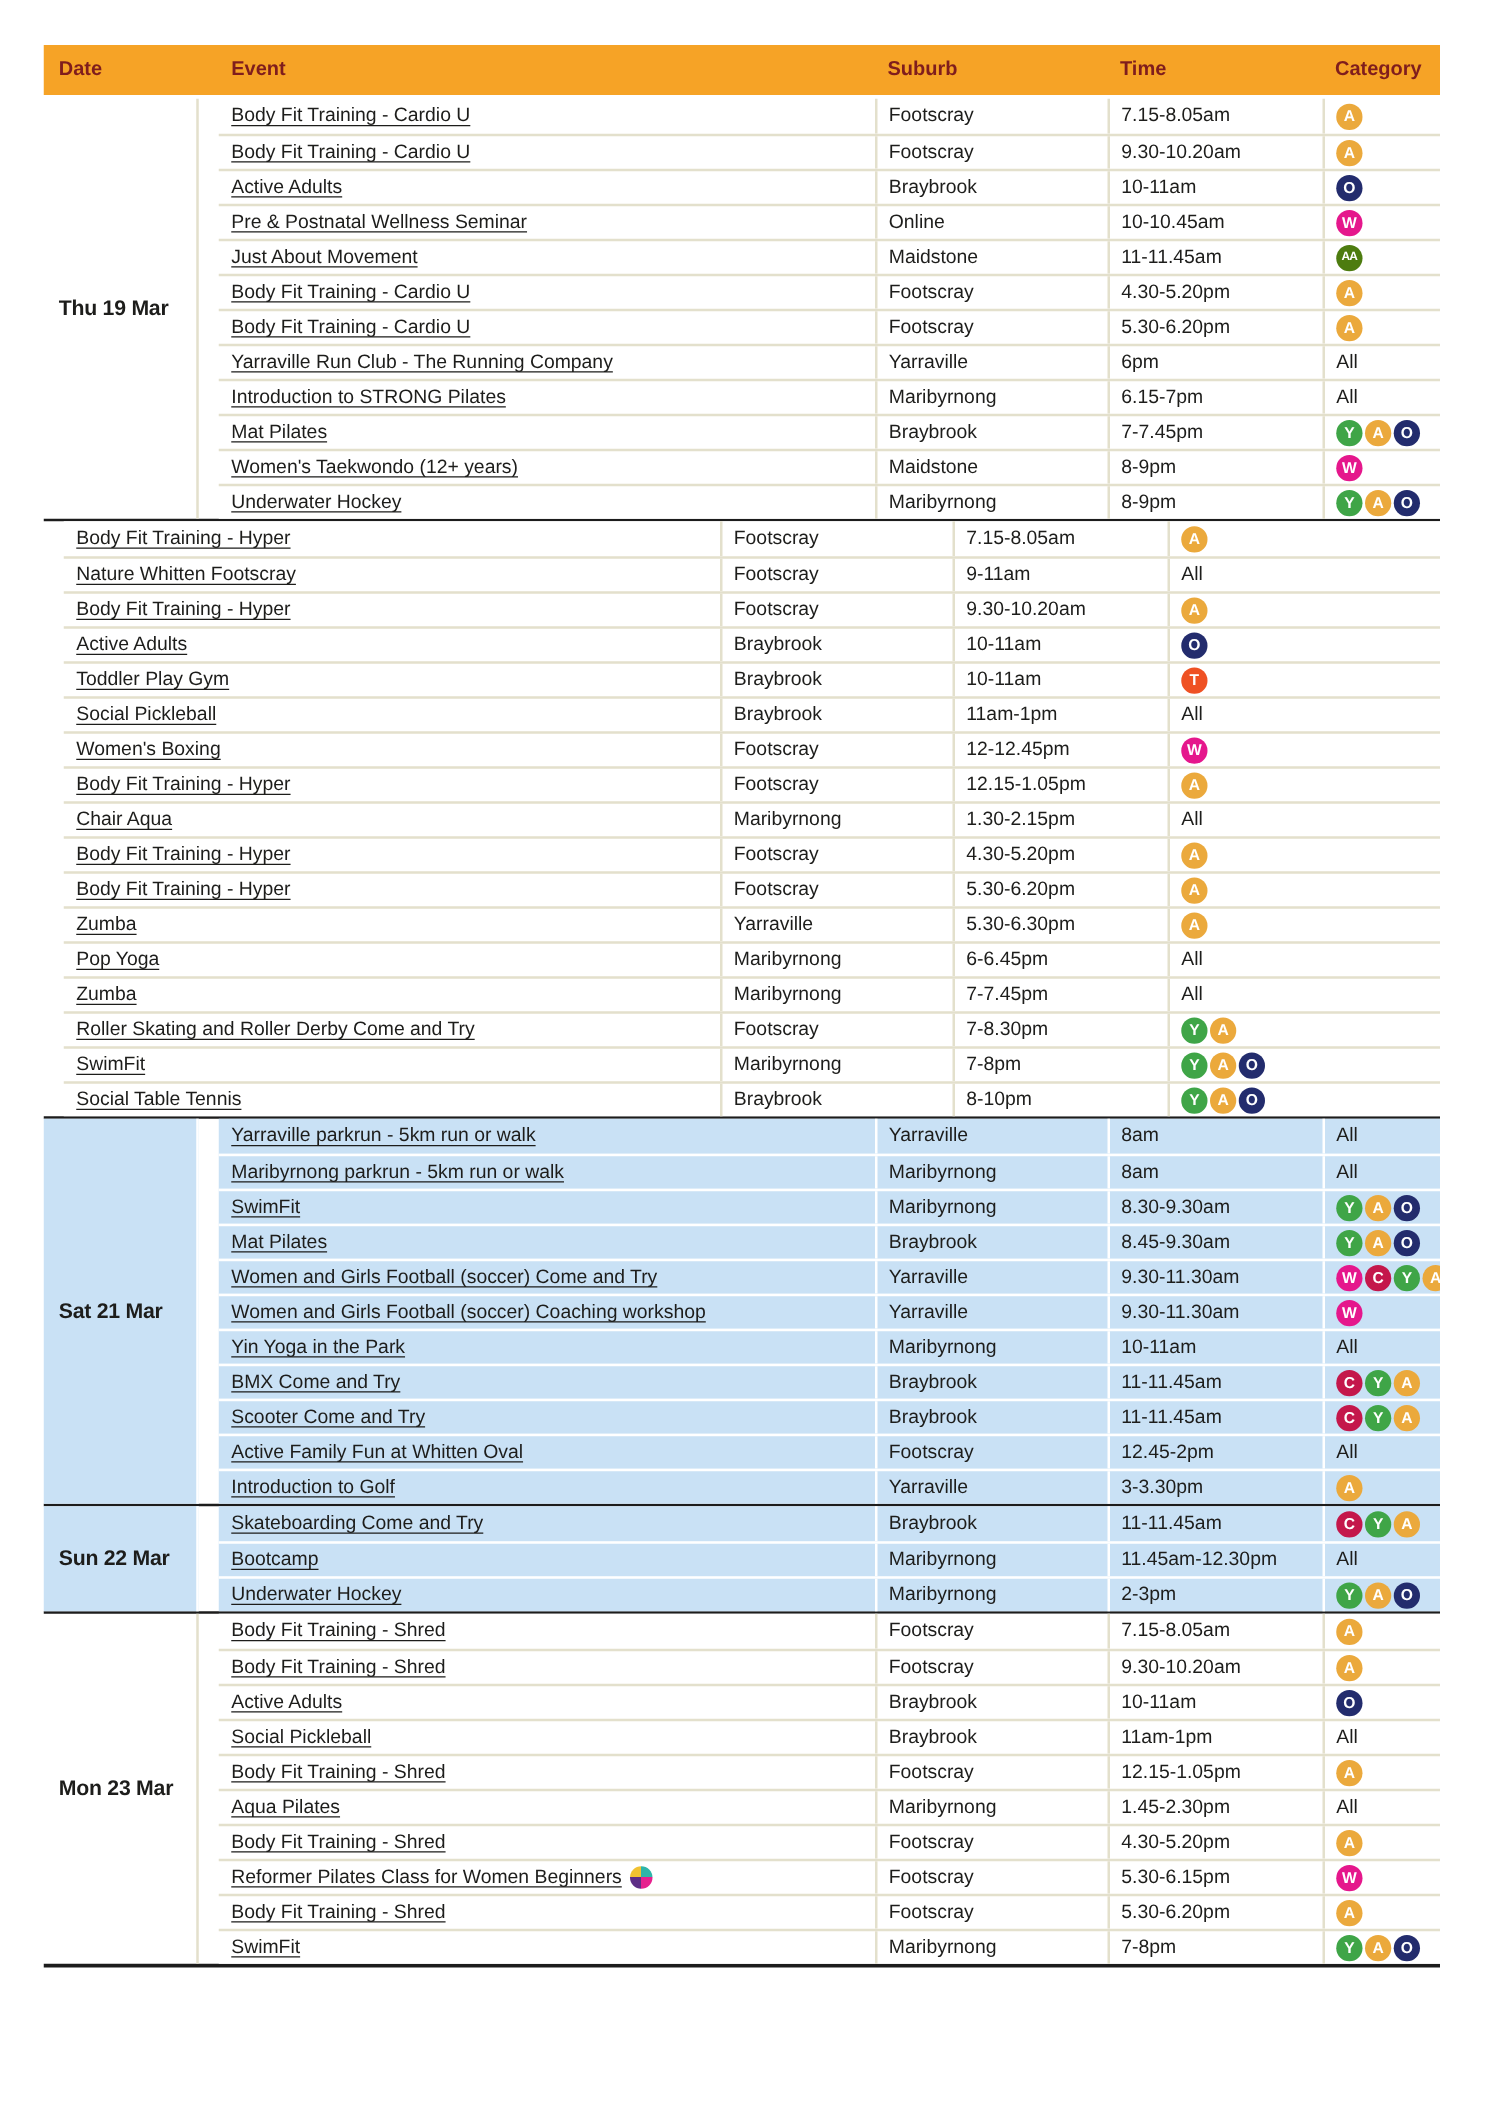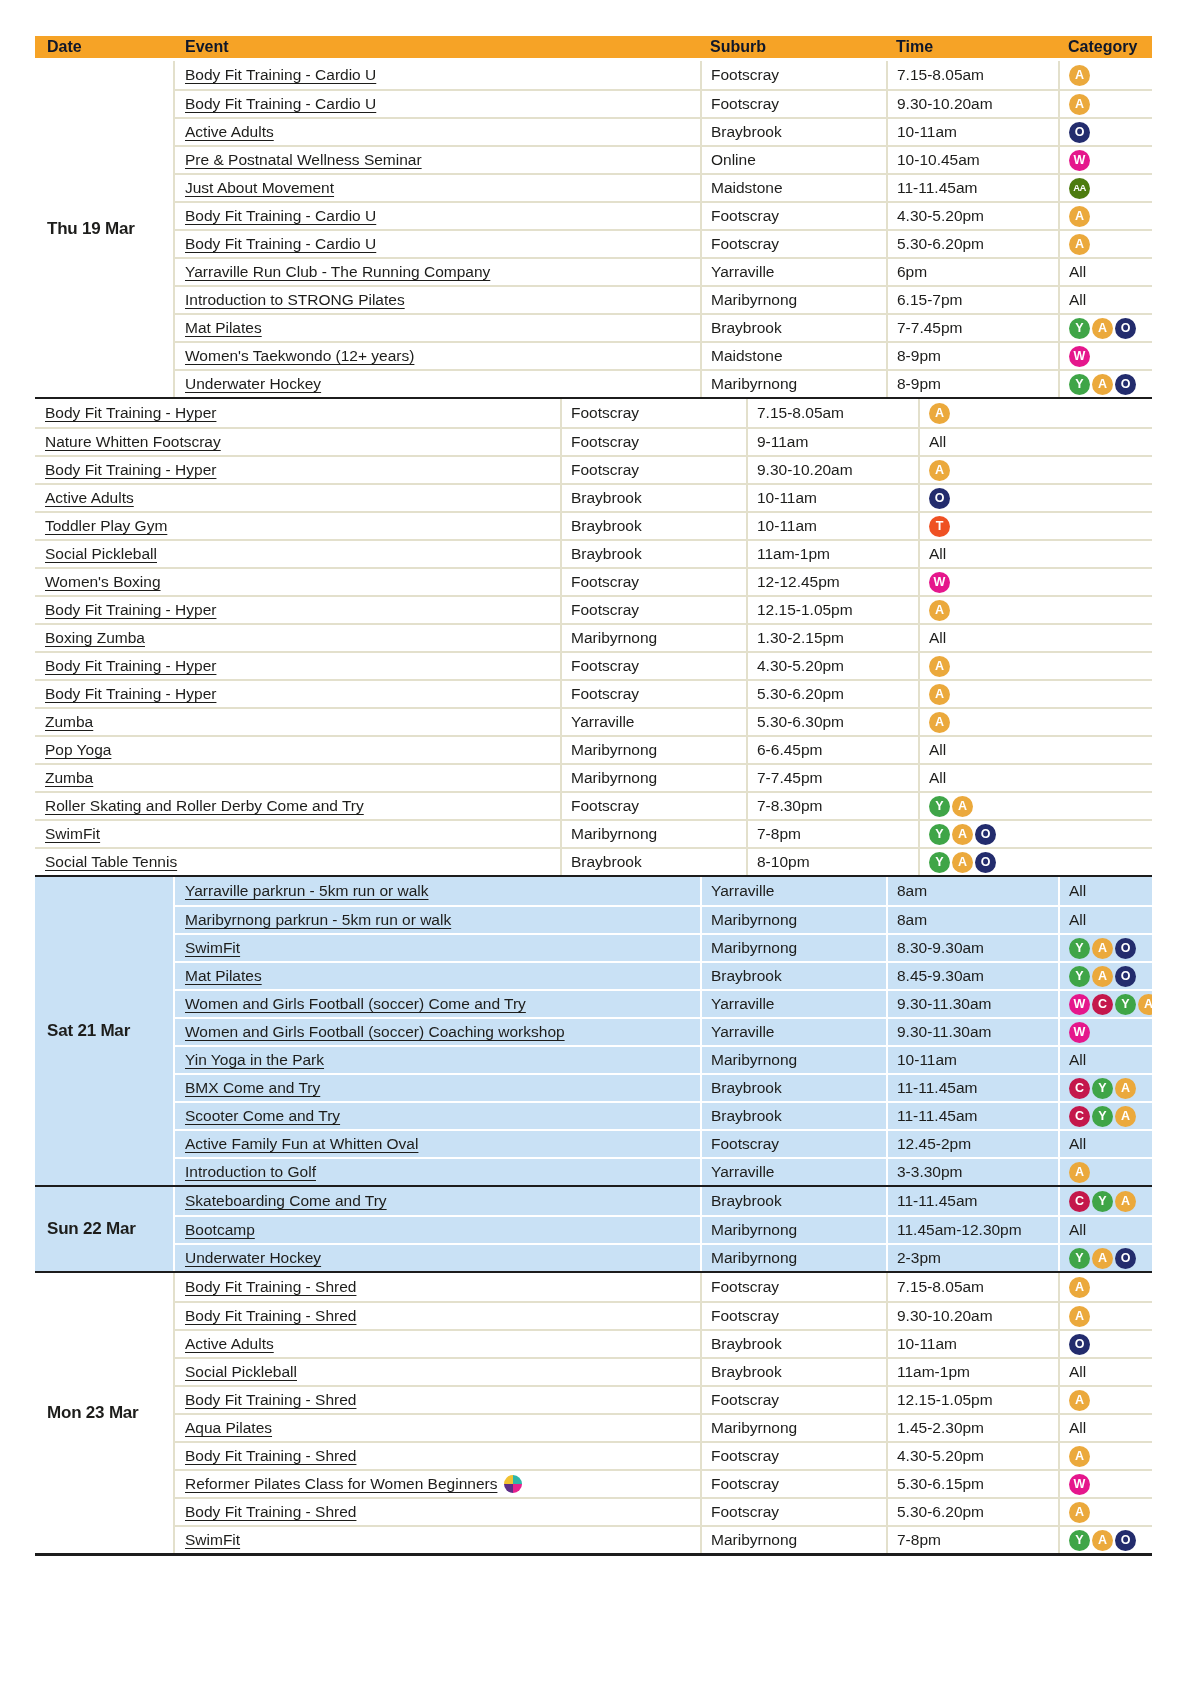--- a/index.html
+++ b/index.html
@@ -12,36 +12,36 @@
   }
   html,body{margin:0;padding:0;}
   body{
     width:1191px;height:1684px;position:relative;background:#ffffff;
     font-family:"Liberation Sans", sans-serif;color:var(--text);
     -webkit-font-smoothing:antialiased;
   }
   .table{position:absolute;left:35px;top:36px;width:1117px;font-size:15.5px;}
   .thead{
     display:grid;grid-template-columns:140px 525px 186px 172px 94px;
-    background:var(--header-bg);color:#0f172a;font-weight:700;font-size:16px;
-    height:22px;align-items:center;margin-bottom:3px;
+    background:var(--header-bg);color:#7f1d1d;font-weight:700;font-size:16px;
+    height:40px;align-items:center;margin-bottom:3px;
   }
   .th{padding-left:10px;white-space:nowrap;}
   .th:first-child{padding-left:12px;}
   .group{display:flex;border-top:2px solid var(--divider);--sep:var(--sep-normal);}
   .group:first-of-type{border-top:none;}
   .group:last-of-type{border-bottom:3px solid var(--divider);}
   .group.weekend{--sep:var(--sep-weekend);}
   .group.weekend .datecell,.group.weekend .row{background:var(--weekend-bg);}
   .datecell{
     width:140px;box-sizing:border-box;border-right:2px solid var(--sep);
     display:flex;align-items:center;padding-left:12px;
     font-weight:700;font-size:17px;letter-spacing:-0.2px;white-space:nowrap;
   }
-  .rows{flex:1;display:flex;flex-direction:column;}
+  .rows{flex:1;display:flex;flex-direction:column;padding-left:16px;}
   .row{
     display:grid;grid-template-columns:525px 186px 172px 94px;
     height:28px;align-items:stretch;box-sizing:border-box;background:#fff;
   }
   .row + .row{border-top:2px solid var(--sep);}
   .cell{
     padding-left:10px;box-sizing:border-box;display:flex;align-items:center;
     white-space:nowrap;overflow:hidden;
   }
   .cell.b{border-left:2px solid var(--sep);padding-left:9px;}
@@ -277,21 +277,21 @@
               <a class="event-link">Body Fit Training - Hyper</a>
             </div>
             <div class="cell b">Footscray</div>
             <div class="cell b">12.15-1.05pm</div>
             <div class="cell b">
               <span class="badge" style="background: rgb(235, 169, 60);">A</span>
             </div>
           </div>
           <div class="row">
             <div class="cell">
-              <a class="event-link">Boxing Zumba</a>
+              <a class="event-link">Chair Aqua</a>
             </div>
             <div class="cell b">Maribyrnong</div>
             <div class="cell b">1.30-2.15pm</div>
             <div class="cell b">
               <span class="all-label">All</span>
             </div>
           </div>
           <div class="row">
             <div class="cell">
               <a class="event-link">Body Fit Training - Hyper</a>

